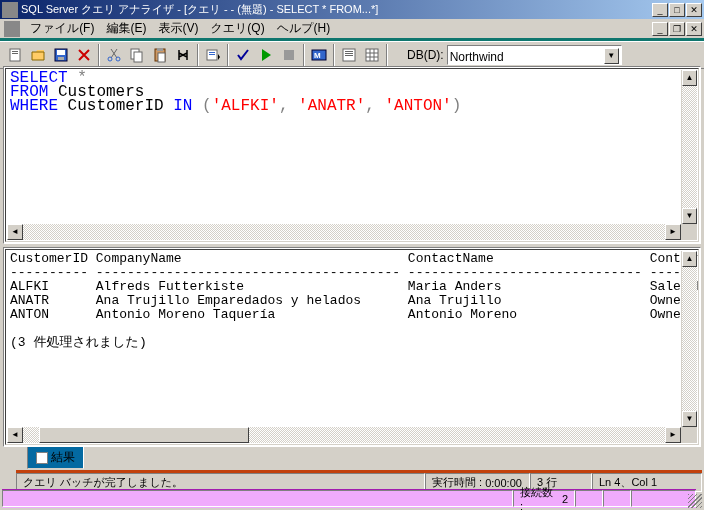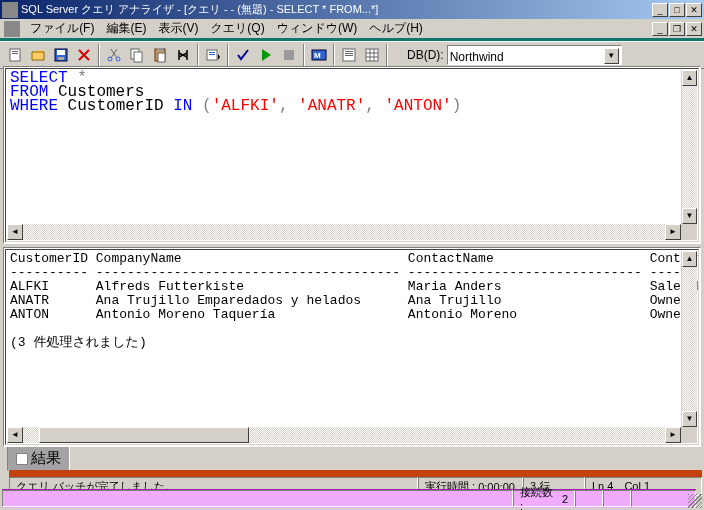--- a/index.html
+++ b/index.html
@@ -32,23 +32,23 @@
 .vscroll{position:absolute;right:1px;top:1px;bottom:17px;width:16px;background:#d4d0c8;border-left:1px solid #d4d0c8}
 .vscroll .up,.vscroll .dn{height:16px;background:#d4d0c8;border:1px solid;border-color:#fff #404040 #404040 #fff;text-align:center;font-size:8px;line-height:14px}
 .vscroll .track{position:absolute;top:16px;bottom:16px;left:0;right:0;background:repeating-conic-gradient(#d4d0c8 0 25%,#fff 0 50%) 0 0/2px 2px}
 .hscroll{position:absolute;left:1px;right:17px;bottom:1px;height:16px;background:#d4d0c8}
 .hscroll .lf,.hscroll .rt{width:16px;height:16px;background:#d4d0c8;border:1px solid;border-color:#fff #404040 #404040 #fff;text-align:center;font-size:8px;line-height:14px;position:absolute}
 .hscroll .lf{left:0}.hscroll .rt{right:0}
 .hscroll .track{position:absolute;left:16px;right:16px;top:0;bottom:0;background:repeating-conic-gradient(#d4d0c8 0 25%,#fff 0 50%) 0 0/2px 2px}
 .hscroll .thumb{position:absolute;left:16px;top:0;bottom:0;background:#d4d0c8;border:1px solid;border-color:#fff #404040 #404040 #fff}
 .corner{position:absolute;right:1px;bottom:1px;width:16px;height:16px;background:#d4d0c8}
 .tabstrip{position:absolute;left:0;right:0;bottom:0;height:22px;background:#d4d0c8;display:flex;align-items:flex-start;padding-top:0}
-.tab{background:#a3a3a3;border:1px solid;border-color:#808080 #fff #d4d0c8 #808080;border-top:none;padding:2px 8px;font-size:15px;margin-left:4px;position:relative;top:-1px}
+.tab{background:#0369a1;border:1px solid;border-color:#808080 #fff #d4d0c8 #808080;border-top:none;padding:2px 8px;font-size:12px;margin-left:24px;position:relative;top:-1px}
 .tab .ticon{display:inline-block;width:12px;height:12px;background:#fff;border:1px solid #808080;margin-right:3px;vertical-align:middle}
-.statusbar{position:absolute;left:9px;right:2px;bottom:21px;height:19px;background:#d4d0c8;display:flex;border-top:7px solid #c2410c}
+.statusbar{position:absolute;left:16px;right:2px;bottom:21px;height:19px;background:#d4d0c8;display:flex;border-top:3px solid #c2410c}
 .statusbar .cell{border:1px solid;border-color:#808080 #fff #fff #808080;padding:2px 6px;font-size:11px;height:19px;display:flex;align-items:center}
 .statusbar2{position:absolute;left:2px;right:8px;bottom:2px;height:19px;background:#f0abfc;display:flex;border-top:1px solid #a21caf}
 .statusbar2 .cell{border:1px solid;border-color:#808080 #fff #fff #808080;padding:2px 6px;font-size:11px;height:17px;display:flex;align-items:center}
 .grip{position:absolute;right:2px;bottom:2px;width:14px;height:14px}
 .grip::after{content:"";position:absolute;inset:0;background:repeating-linear-gradient(135deg,#808080 0 1px,transparent 1px 3px)}
 svg{display:block}
 </style>
 </head>
 <body>
 
@@ -61,21 +61,20 @@
     <div class="wbtn">✕</div>
   </div>
 </div>
 
 <div class="menubar">
   <span style="width:16px;height:16px;background:#888;margin-right:4px"></span>
   <span class="mi">ファイル(F)</span>
   <span class="mi">編集(E)</span>
   <span class="mi">表示(V)</span>
   <span class="mi">クエリ(Q)</span>
-  <span class="mi">ウィンドウ(W)</span>
   <span class="mi">ヘルプ(H)</span>
   <div class="mdibtns">
     <div class="wbtn">_</div>
     <div class="wbtn">❐</div>
     <div class="wbtn">✕</div>
   </div>
 </div>
 
 <div class="toolbar">
   <div class="tbtn">

